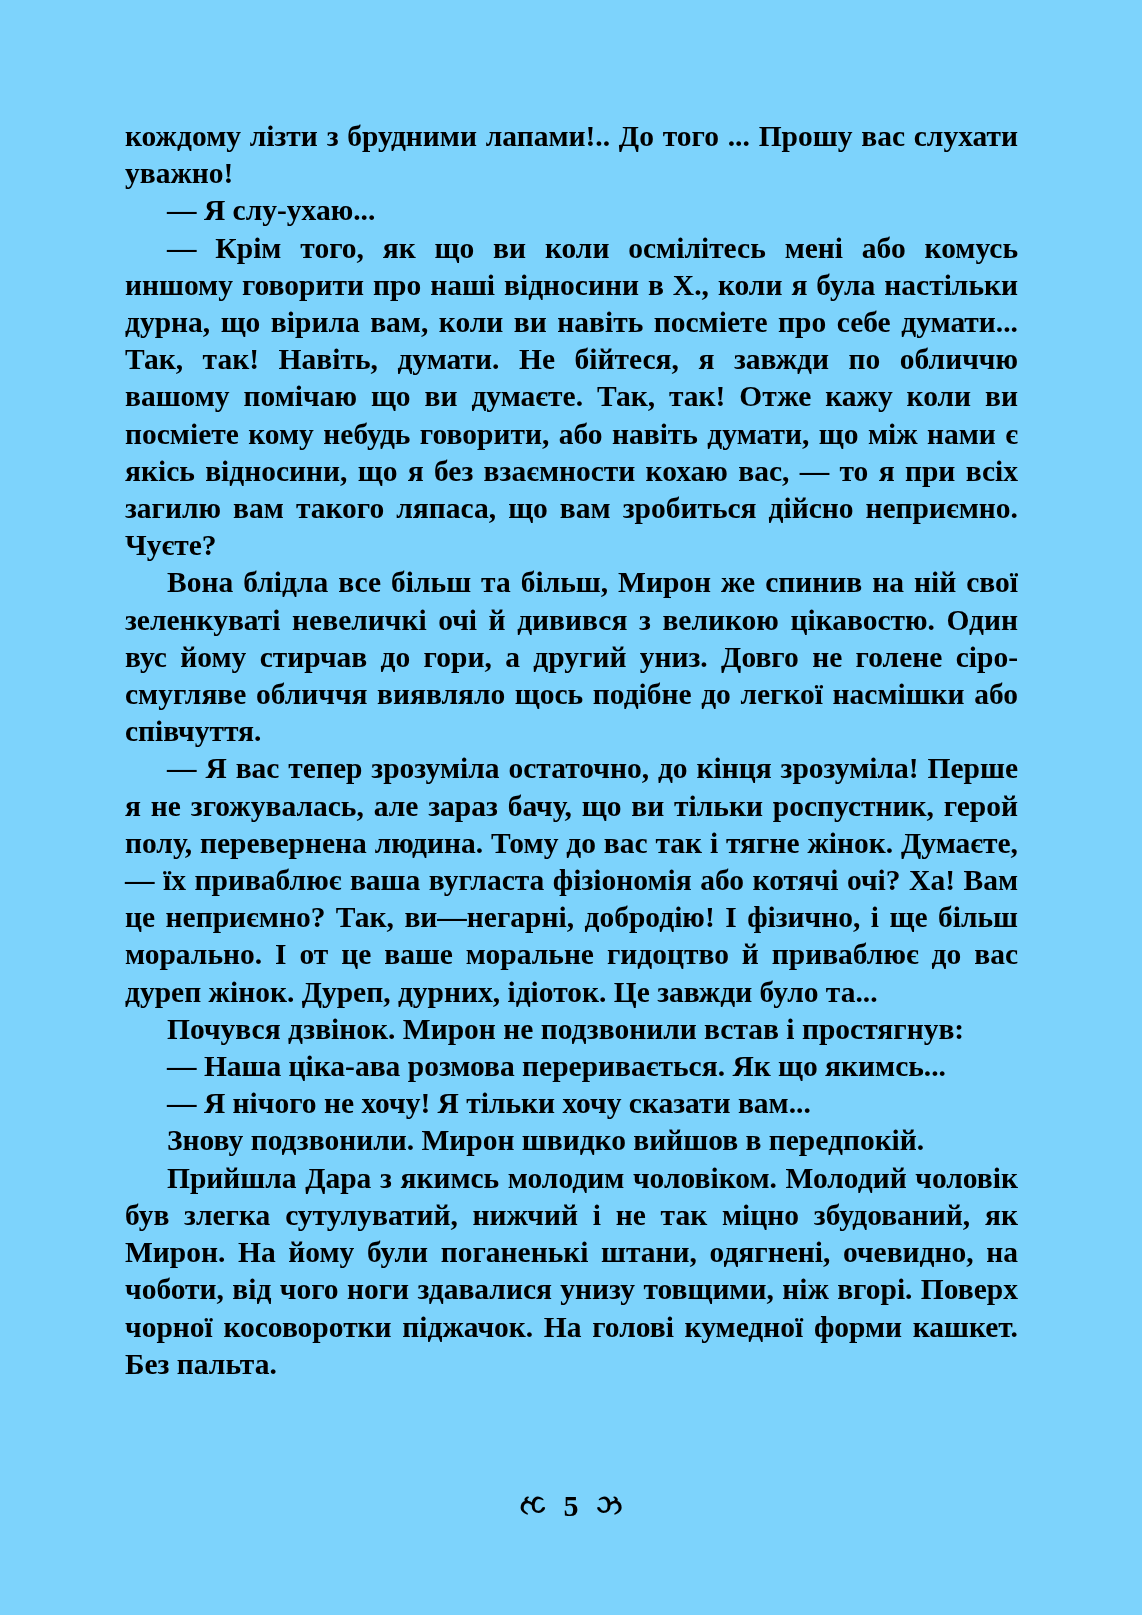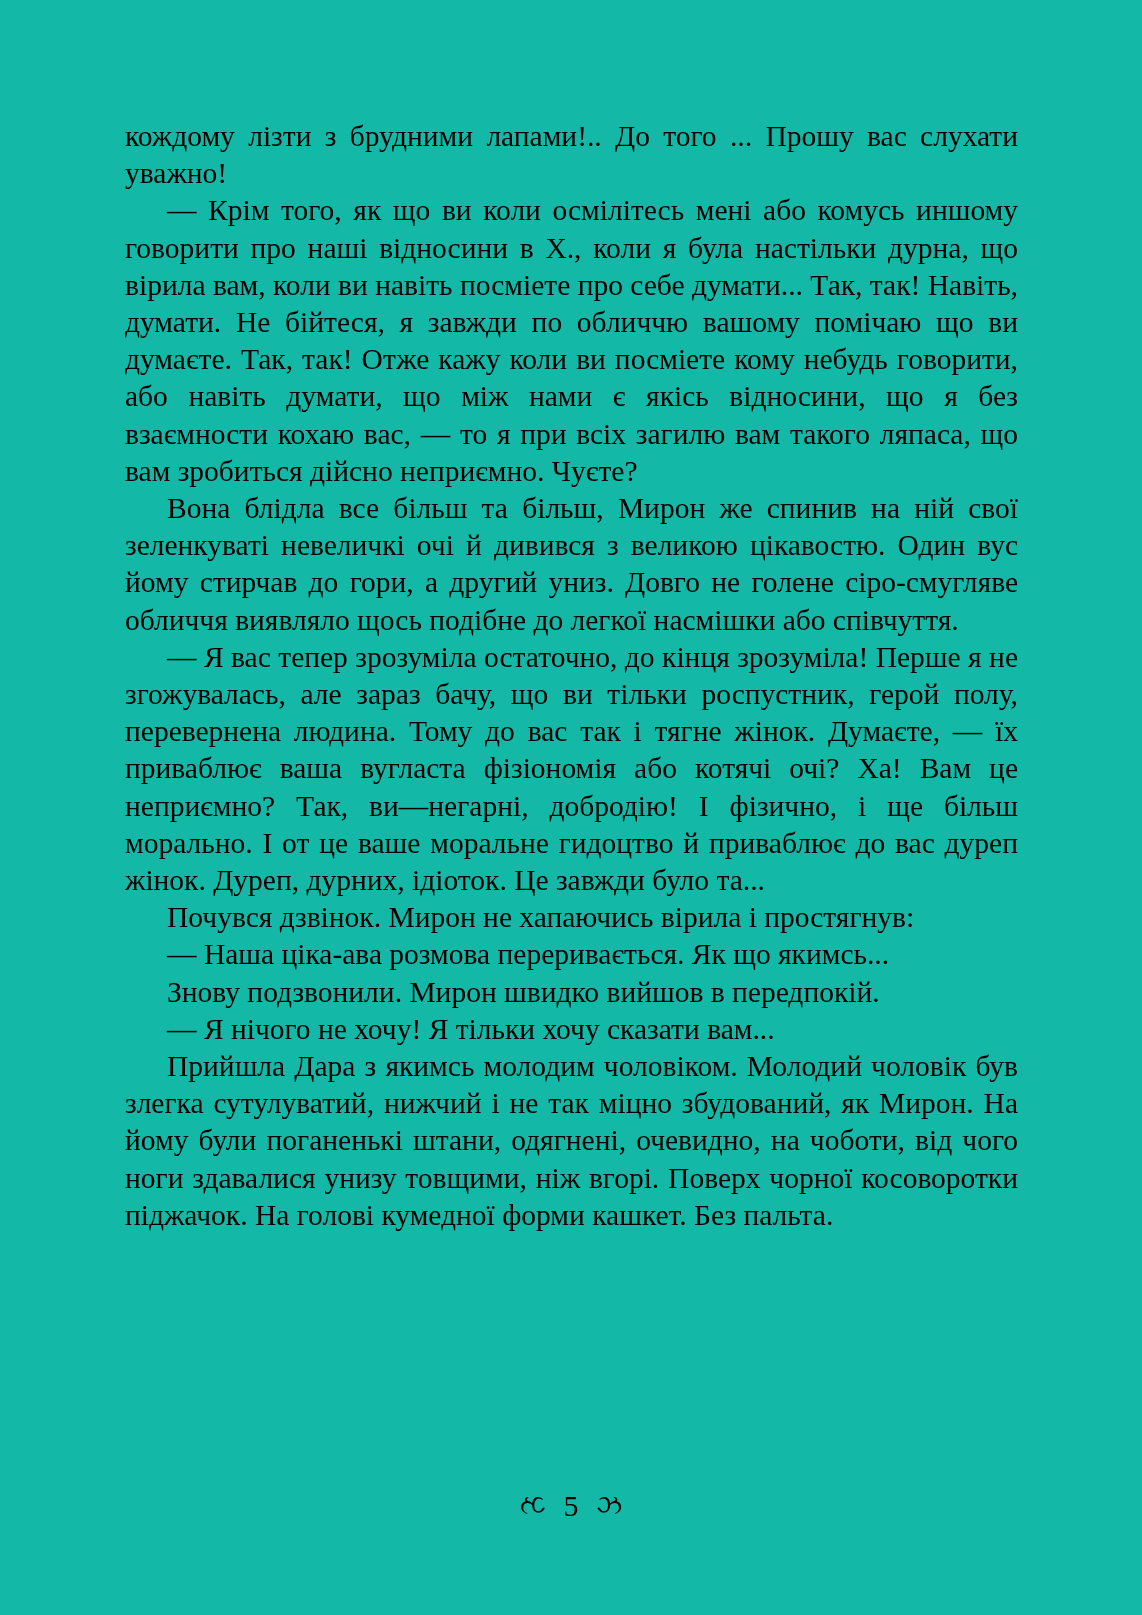--- a/index.html
+++ b/index.html
@@ -16,21 +16,22 @@
     font-family: "Liberation Serif", "DejaVu Serif", serif;
     color: #000000;
   }
 
   .page {
     position: absolute;
     left: 0;
     top: 0;
     width: 1142px;
     height: 1615px;
-    background: #14b8a6;
+    background: #7dd3fc;
+    font-weight: bold;
   }
 
   .text-block {
     position: absolute;
     left: 125px;
     top: 118px;
     width: 893px;
   }
 
   p.para {
@@ -81,27 +82,28 @@
   }
 </style>
 </head>
 <body>
 
 <div class="page">
 
   <div class="text-block">
 
     <p class="para cont">кождому лізти з брудними лапами!.. До того ... Прошу вас слухати уважно!</p>
+    <p class="para">— Я слу-ухаю...</p>
     <p class="para">— Крім того, як що ви коли осмілітесь мені або комусь иншому говорити про наші відносини в Х., коли я була настільки дурна, що вірила вам, коли ви навіть посміете про себе думати... Так, так! Навіть, думати. Не бійтеся, я завжди по обличчю вашому помічаю що ви думаєте. Так, так! Отже кажу коли ви посміете кому небудь говорити, або навіть думати, що між нами є якісь відносини, що я без взаємности кохаю вас, — то я при всіх загилю вам такого ляпаса, що вам зробиться дійсно неприємно. Чуєте?</p>
     <p class="para">Вона блідла все більш та більш, Мирон же спинив на ній свої зеленкуваті невеличкі очі й дивився з великою цікавостю. Один вус йому стирчав до гори, а другий униз. Довго не голене сіро-смугляве обличчя виявляло щось подібне до легкої насмішки або співчуття.</p>
     <p class="para">— Я вас тепер зрозуміла остаточно, до кінця зрозуміла! Перше я не згожувалась, але зараз бачу, що ви тільки роспустник, герой полу, перевернена людина. Тому до вас так і тягне жінок. Думаєте, — їх приваблює ваша вугласта фізіономія або котячі очі? Ха! Вам це неприємно? Так, ви—негарні, добродію! І фізично, і ще більш морально. І от це ваше моральне гидоцтво й приваблює до вас дуреп жінок. Дуреп, дурних, ідіоток. Це завжди було та...</p>
-    <p class="para">Почувся дзвінок. Мирон не хапаючись вірила і простягнув:</p>
+    <p class="para">Почувся дзвінок. Мирон не подзвонили встав і простягнув:</p>
     <p class="para">— Наша ціка-ава розмова переривається. Як що якимсь...</p>
+    <p class="para">— Я нічого не хочу! Я тільки хочу сказати вам...</p>
     <p class="para">Знову подзвонили. Мирон швидко вийшов в передпокій.</p>
-    <p class="para">— Я нічого не хочу! Я тільки хочу сказати вам...</p>
     <p class="para">Прийшла Дара з якимсь молодим чоловіком. Молодий чоловік був злегка сутулуватий, нижчий і не так міцно збудований, як Мирон. На йому були поганенькі штани, одягнені, очевидно, на чоботи, від чого ноги здавалися унизу товщими, ніж вгорі. Поверх чорної косоворотки піджачок. На голові кумедної форми кашкет. Без пальта.</p>
 
   </div>
 
   <div class="footer">
     <span class="orn left">ઝ</span><span class="pg">5</span><span class="orn right">ઝ</span>
   </div>
 
 </div>
 

